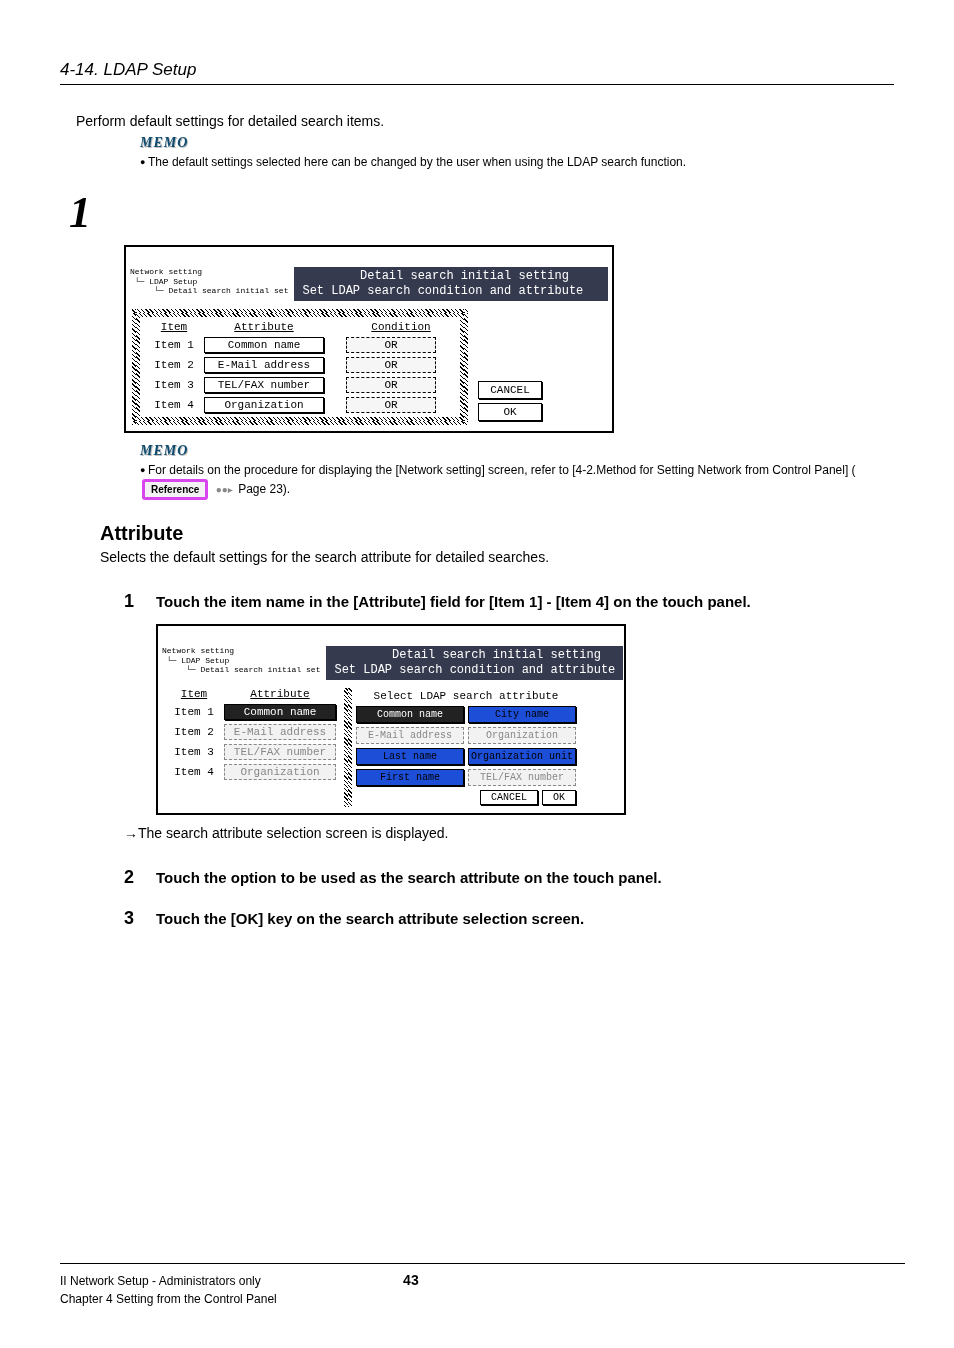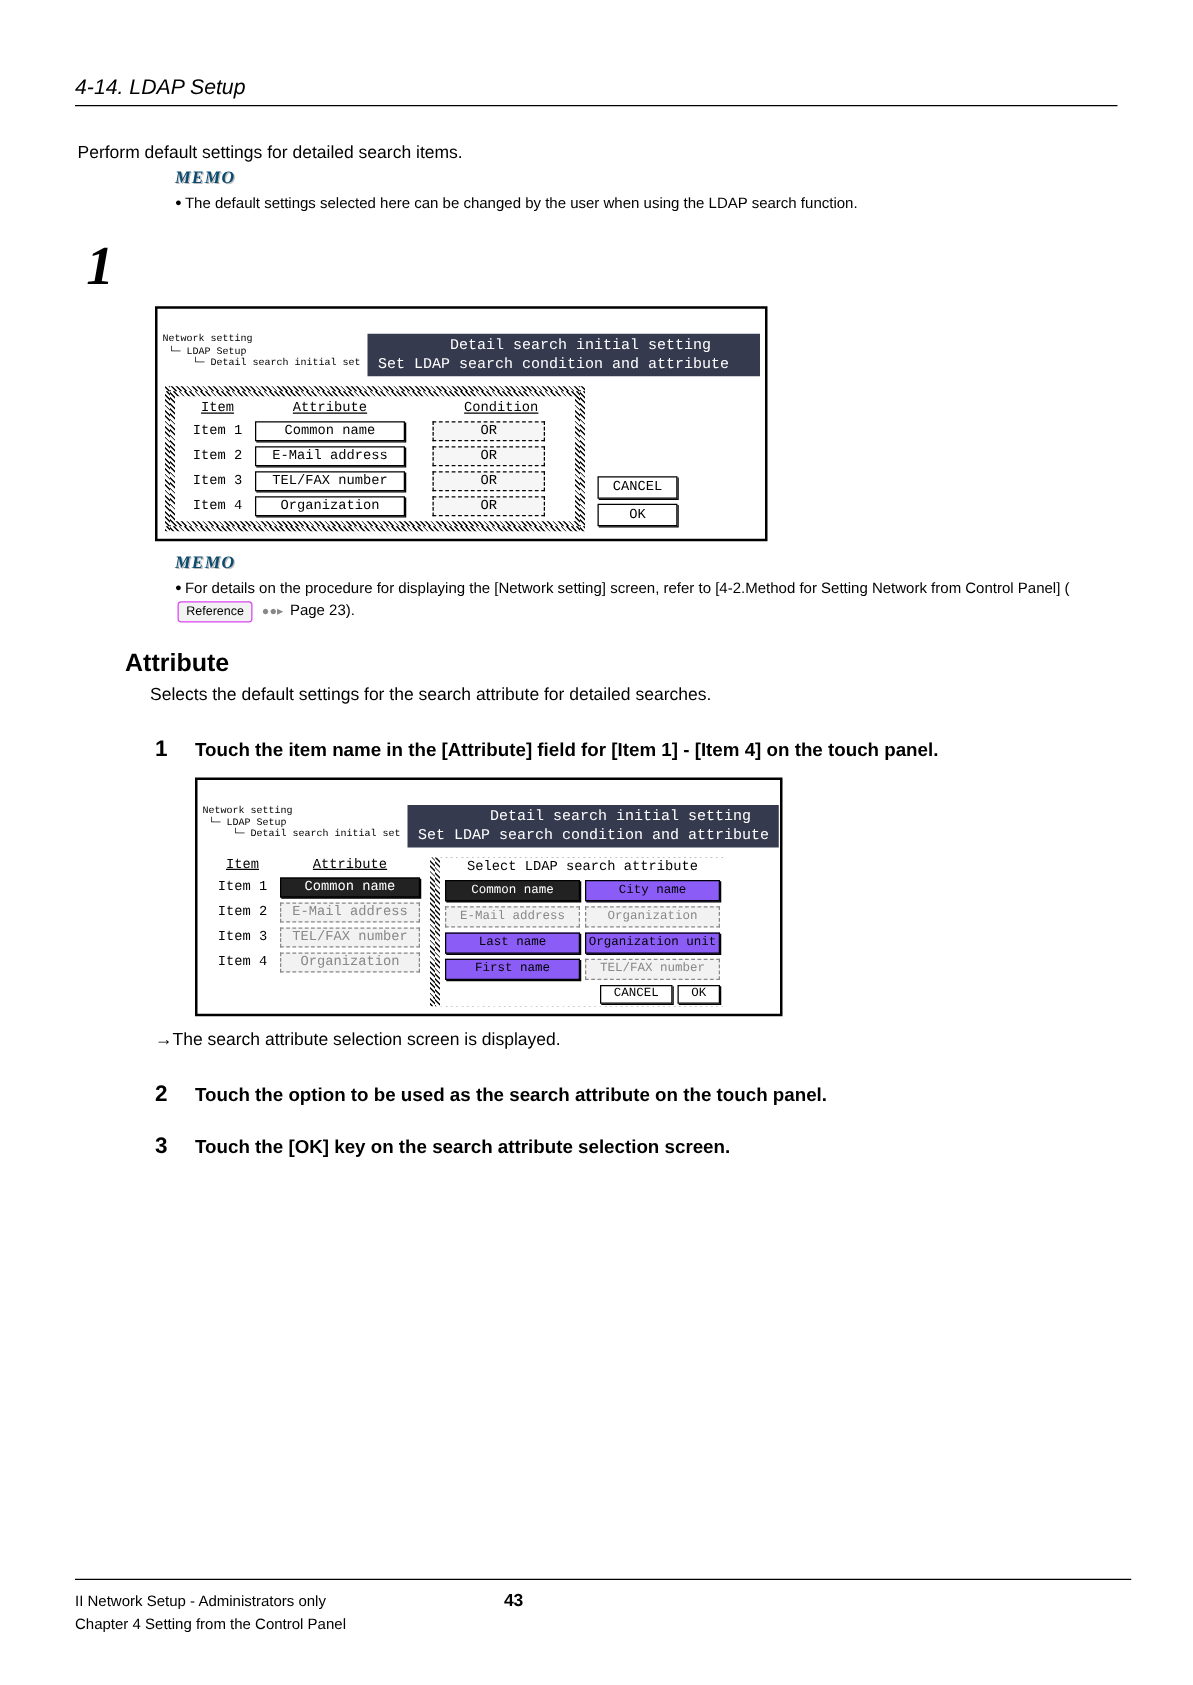--- a/index.html
+++ b/index.html
@@ -17,21 +17,21 @@
     font-style: italic;
     font-size: 17px;
     margin-bottom: 4px;
   }
   .hr {
     border: none;
     border-top: 1.5px solid #000;
     margin-bottom: 28px;
   }
   .intro {
-    margin-left: 2px;
+    margin-left: 16px;
     margin-bottom: 6px;
     font-size: 14px;
   }
   .memo-block {
     margin-left: 80px;
     margin-bottom: 20px;
   }
   .memo-label {
     font-family: Georgia, "Times New Roman", serif;
     font-style: italic;
@@ -42,26 +42,27 @@
     letter-spacing: 1px;
     margin-bottom: 2px;
   }
   .memo-line {
     font-size: 12px;
     line-height: 1.5;
   }
   .memo-line::before { content: "● "; font-size: 9px; position: relative; top:-1px; }
   .ref-badge {
     display: inline-block;
-    border: 1px solid #d946ef;
+    border: 3px solid #d946ef;
     border-radius: 3px;
     padding: 0 6px;
     font-size: 10px;
     margin: 0 2px;
     background: #f2f2f2;
+    font-weight: bold;
   }
   .arrows { font-size: 10px; color: #888; margin: 0 2px; }
   .step-row {
     display: flex;
     align-items: flex-start;
     gap: 18px;
     margin-bottom: 10px;
   }
   .step-num-big {
     font-family: "Times New Roman", Georgia, serif;
@@ -176,21 +177,21 @@
     background: #fff;
   }
   .attr-heading {
     font-weight: bold;
     font-size: 20px;
     margin-left: 40px;
     margin-top: 22px;
     margin-bottom: 4px;
   }
   .attr-desc {
-    margin-left: 60px;
+    margin-left: 40px;
     font-size: 14px;
     margin-bottom: 26px;
   }
   .sub-step {
     display: flex;
     align-items: baseline;
     gap: 14px;
     margin-left: 64px;
     margin-bottom: 12px;
   }
@@ -255,21 +256,21 @@
     margin-bottom: 4px;
   }
   .opt-grid { display:grid; grid-template-columns: 1fr 1fr; gap: 4px; }
   .opt {
     border: 1px solid #000;
     box-shadow: 1px 1px 0 #000;
     text-align: center;
     font-family: "Courier New", monospace;
     font-size: 10px;
     padding: 2px 2px;
-    background:#8b5cf6;
+    background:#1d4ed8;
   }
   .opt-sel { background:#222; color:#fff; }
   .opt-ghost { border: 1px dashed #888; color:#888; box-shadow:none; background:#f2f2f2; }
   .bottom-btns { display:flex; justify-content:flex-end; gap:4px; margin-top:4px; }
   .small-btn {
     border:1px solid #000; box-shadow:1px 1px 0 #000;
     font-family:"Courier New", monospace; font-size:10px;
     padding: 1px 10px; background:#fff;
   }
   .result-line {

